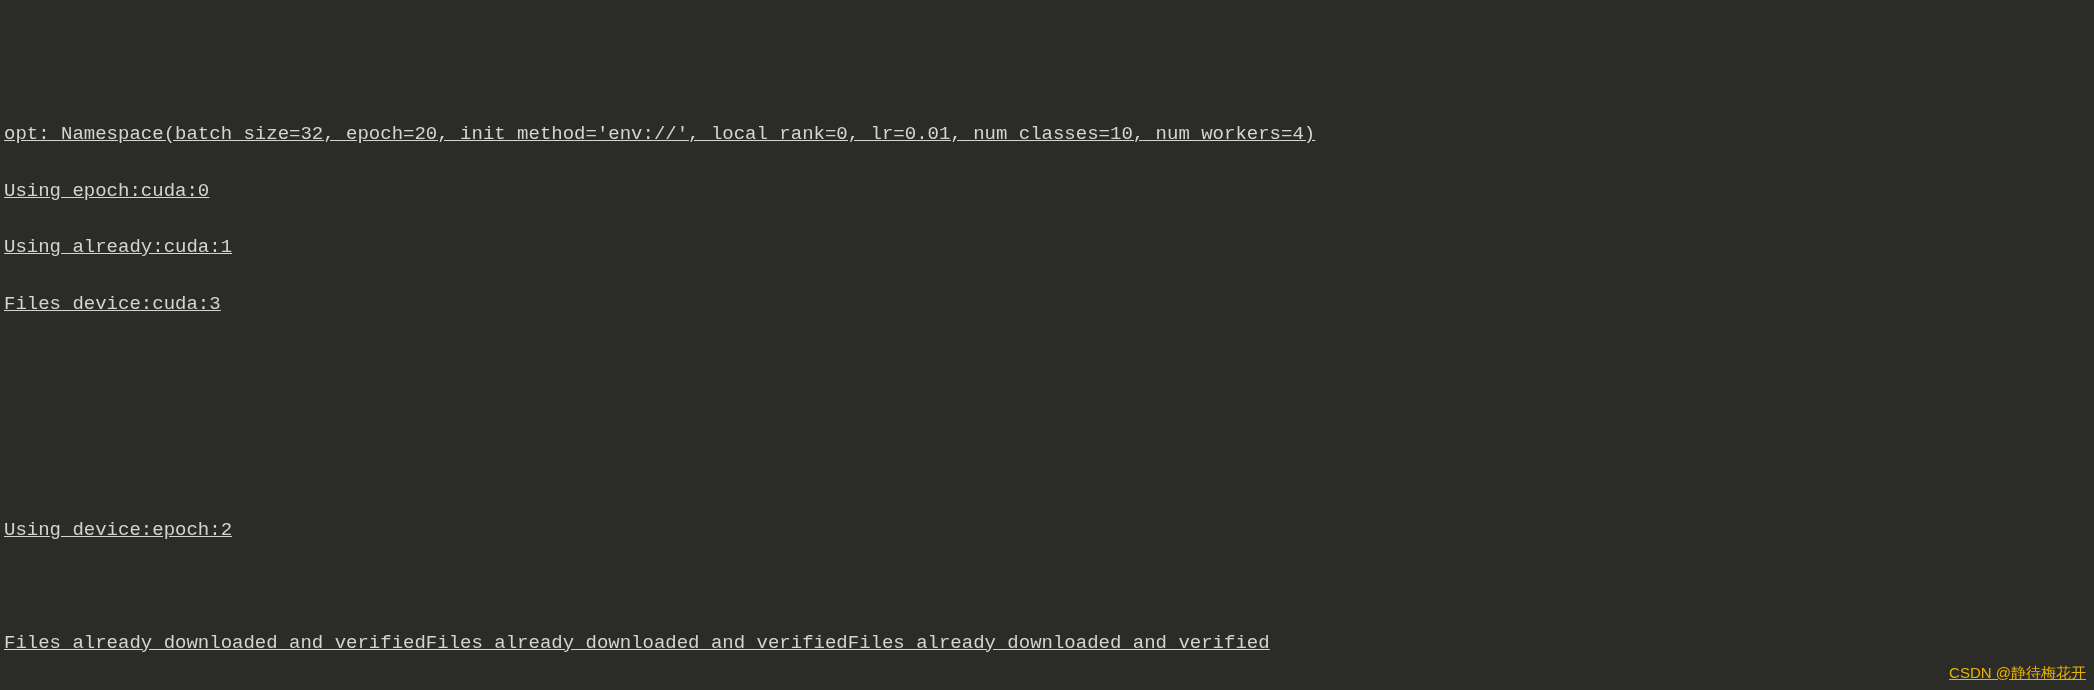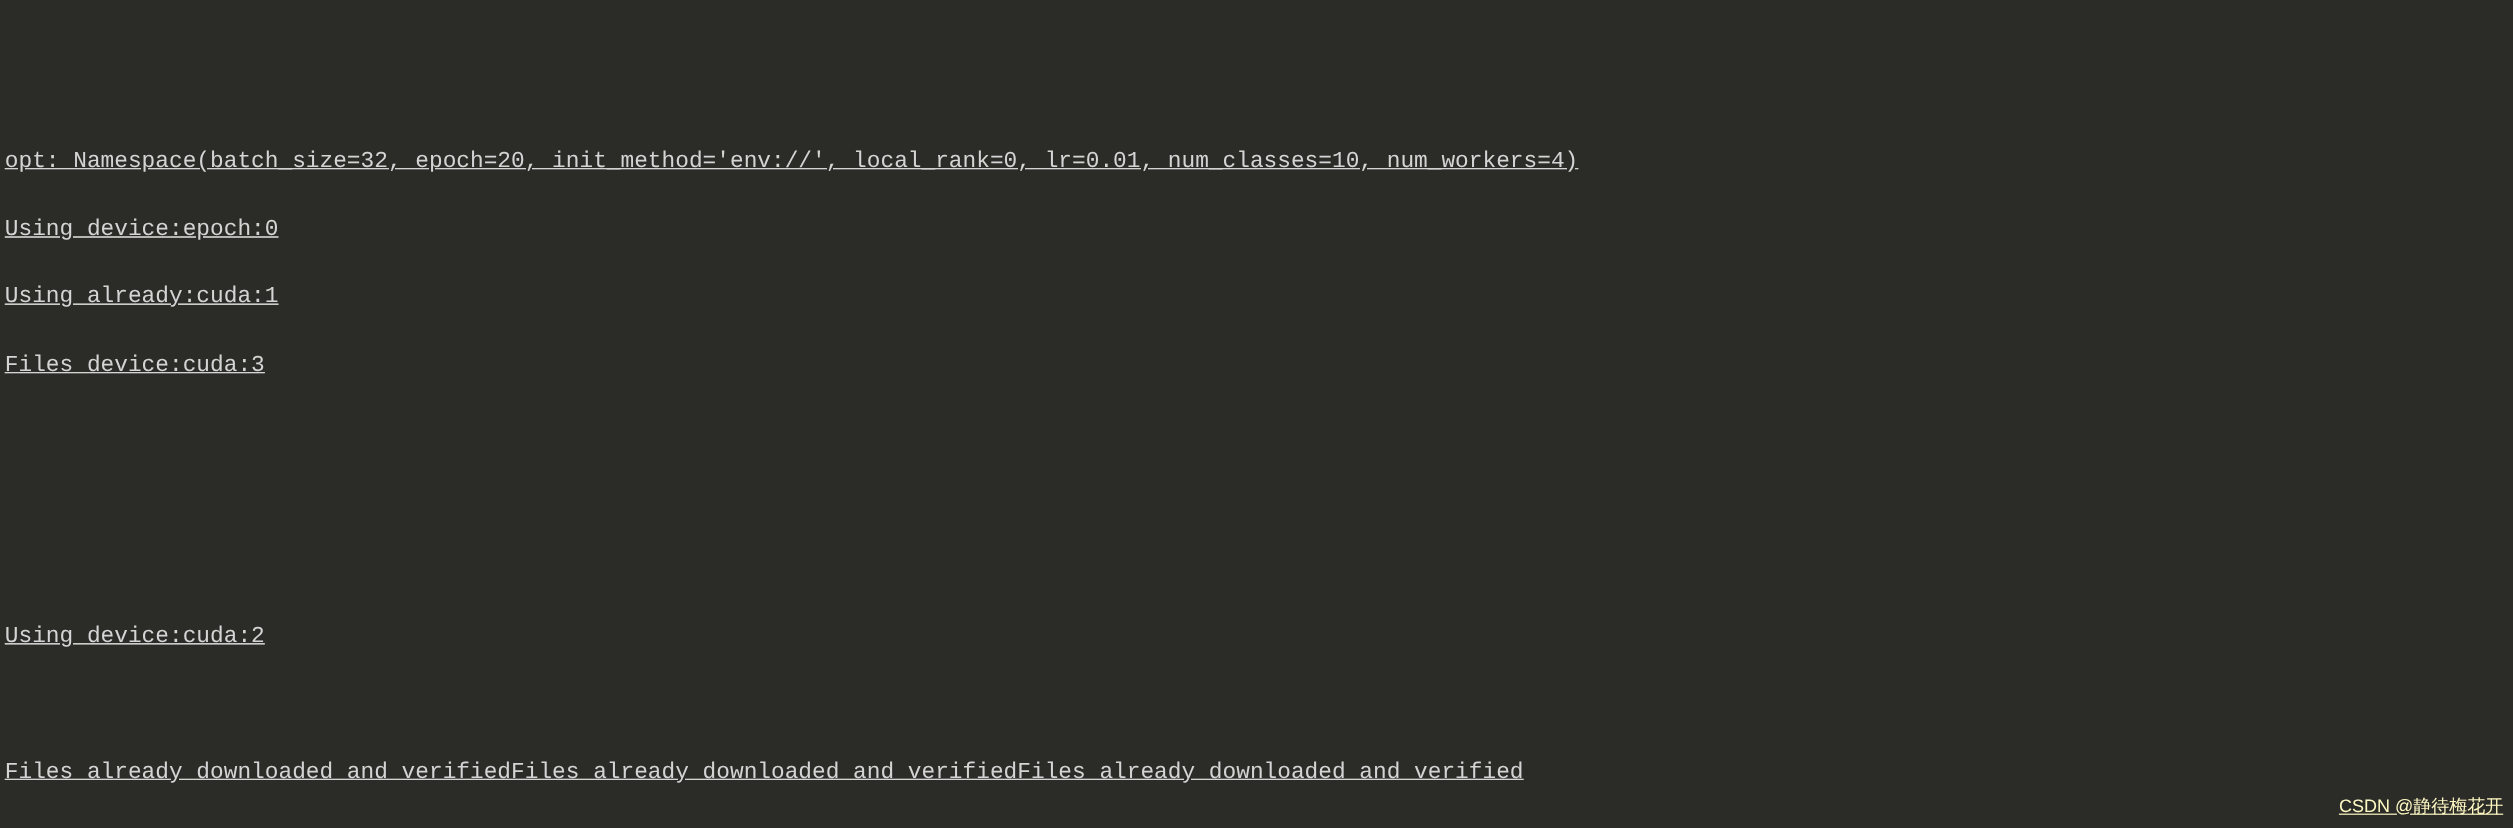--- a/index.html
+++ b/index.html
@@ -28,38 +28,38 @@
     }
     .blank {
       height: 28px;
       display: block;
     }
     .watermark {
       position: absolute;
       right: 8px;
       bottom: 6px;
       font-size: 15px;
-      color: #fef9c3;
+      color: #eab308;
       font-family: sans-serif;
       text-align: right;
     }
   </style>
 </head>
 <body>
 
 
 
 <span class="line">opt: Namespace(batch_size=32, epoch=20, init_method='env://', local_rank=0, lr=0.01, num_classes=10, num_workers=4)</span>
-<span class="line">Using device:epoch:0</span>
+<span class="line">Using epoch:cuda:0</span>
 <span class="line">Using already:cuda:1</span>
 <span class="line">Files device:cuda:3</span>
 <span class="blank"></span>
 <span class="blank"></span>
 <span class="blank"></span>
-<span class="line">Using device:cuda:2</span>
+<span class="line">Using device:epoch:2</span>
 <span class="blank"></span>
 <span class="line">Files already downloaded and verifiedFiles already downloaded and verifiedFiles already downloaded and verified</span>
 <span class="blank"></span>
 
 
 
 
 
 
 

